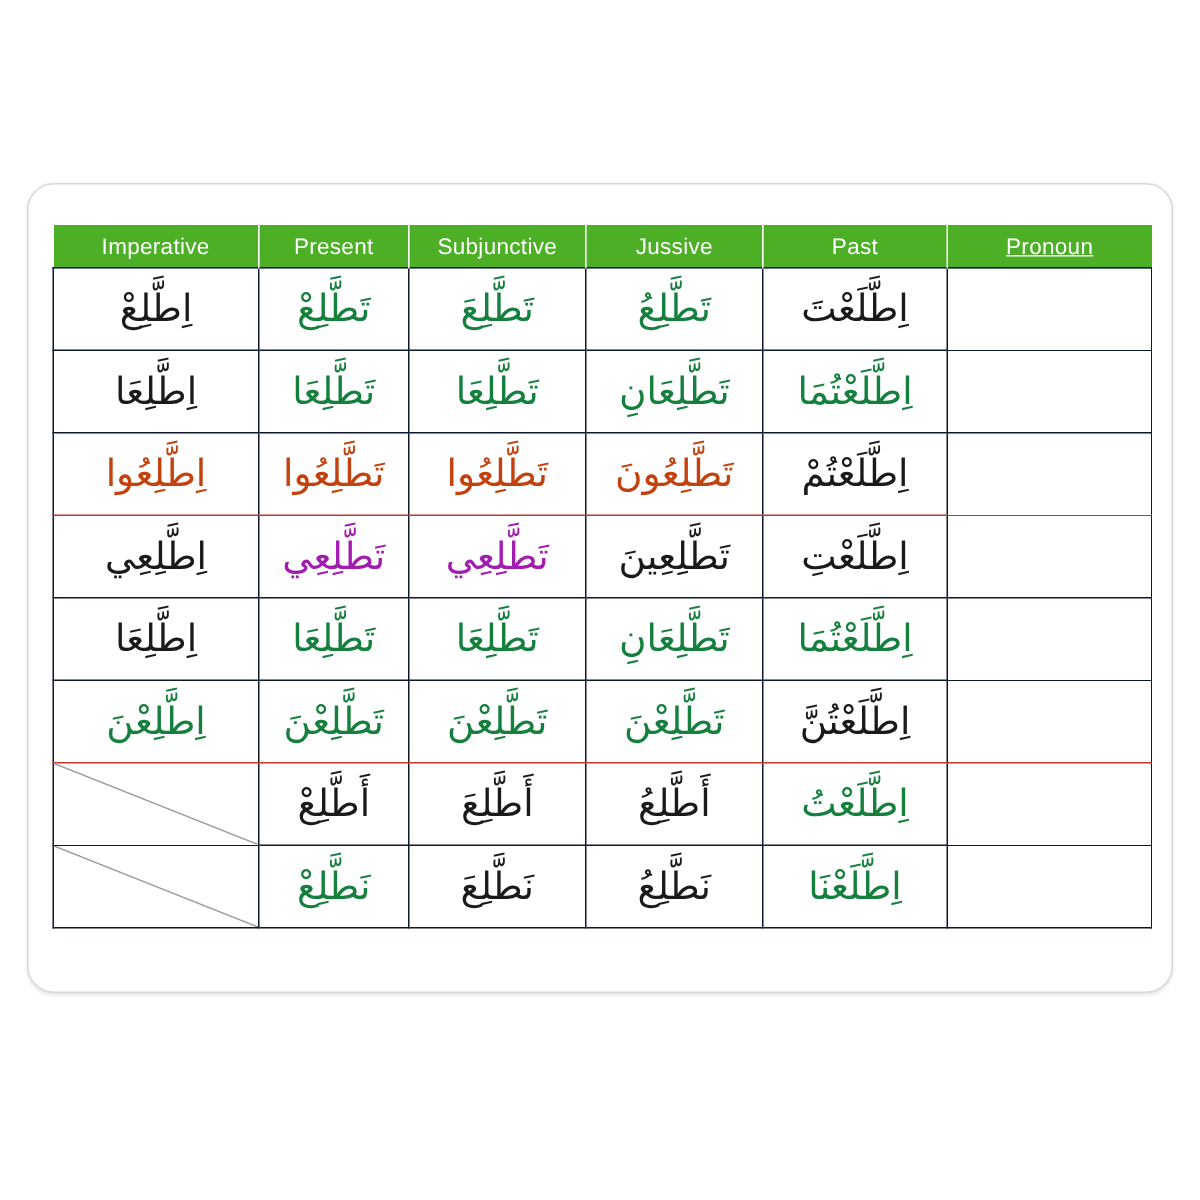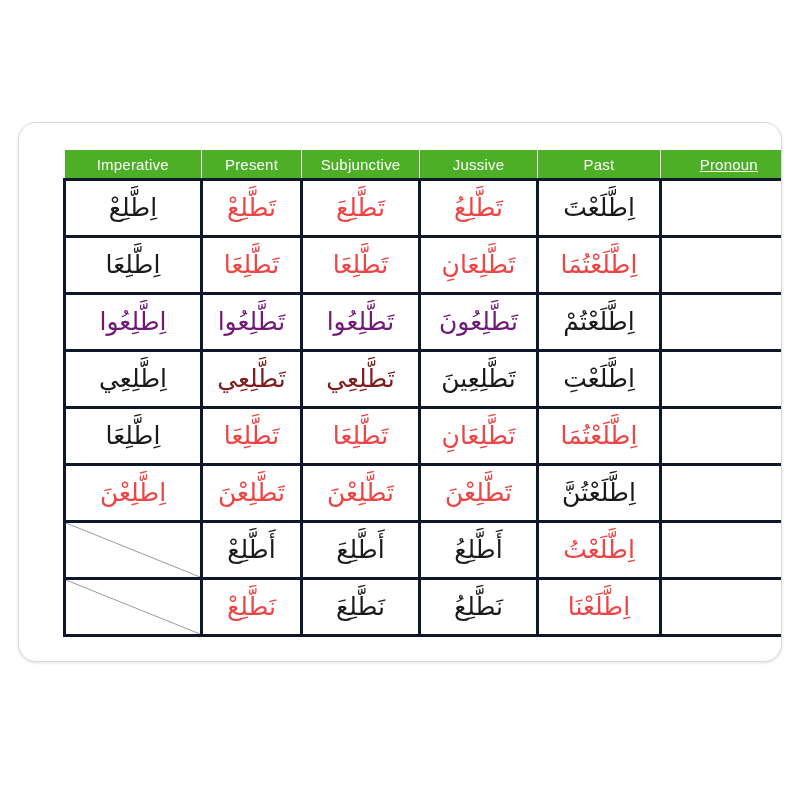--- a/index.html
+++ b/index.html
@@ -30,56 +30,55 @@
     left: 16px;
     top: 27px;
     width: 732px;
     height: 488px;
   }
 
   table.conj {
     border-collapse: collapse;
     width: 732px;
     table-layout: fixed;
-    margin-left: 28px;
   }
 
   table.conj th {
     background: #4caf26;
     color: #ffffff;
     font-size: 15px;
     font-weight: normal;
     height: 26px;
     text-align: center;
     border-right: 1px solid #ffffff;
     letter-spacing: 0.2px;
   }
   table.conj th:last-child { border-right: none; text-decoration: underline; }
 
   table.conj td {
-    border: 3px solid #0f172a;
+    border: 1px solid #0f172a;
     height: 54px;
     vertical-align: middle;
     text-align: center;
     background: #ffffff;
     padding: 0;
   }
 
   .ar {
     font-family: "DejaVu Sans", sans-serif;
     font-size: 25px;
     direction: rtl;
     unicode-bidi: bidi-override;
     line-height: 1.25;
   }
 
   .c-black  { color: #1a1a1a; }
-  .c-green  { color: #ef4444; }
-  .c-red    { color: #701a75; }
-  .c-purple { color: #7f1d1d; }
+  .c-green  { color: #15803d; }
+  .c-red    { color: #c2410c; }
+  .c-purple { color: #a21caf; }
 
   
   td.pron {
     background: #ad1a66;
     border: 1px solid #ad1a66;
     border-bottom: 1px solid #c0508d;
     position: relative;
     padding: 0;
   }
   .pron-inner {

